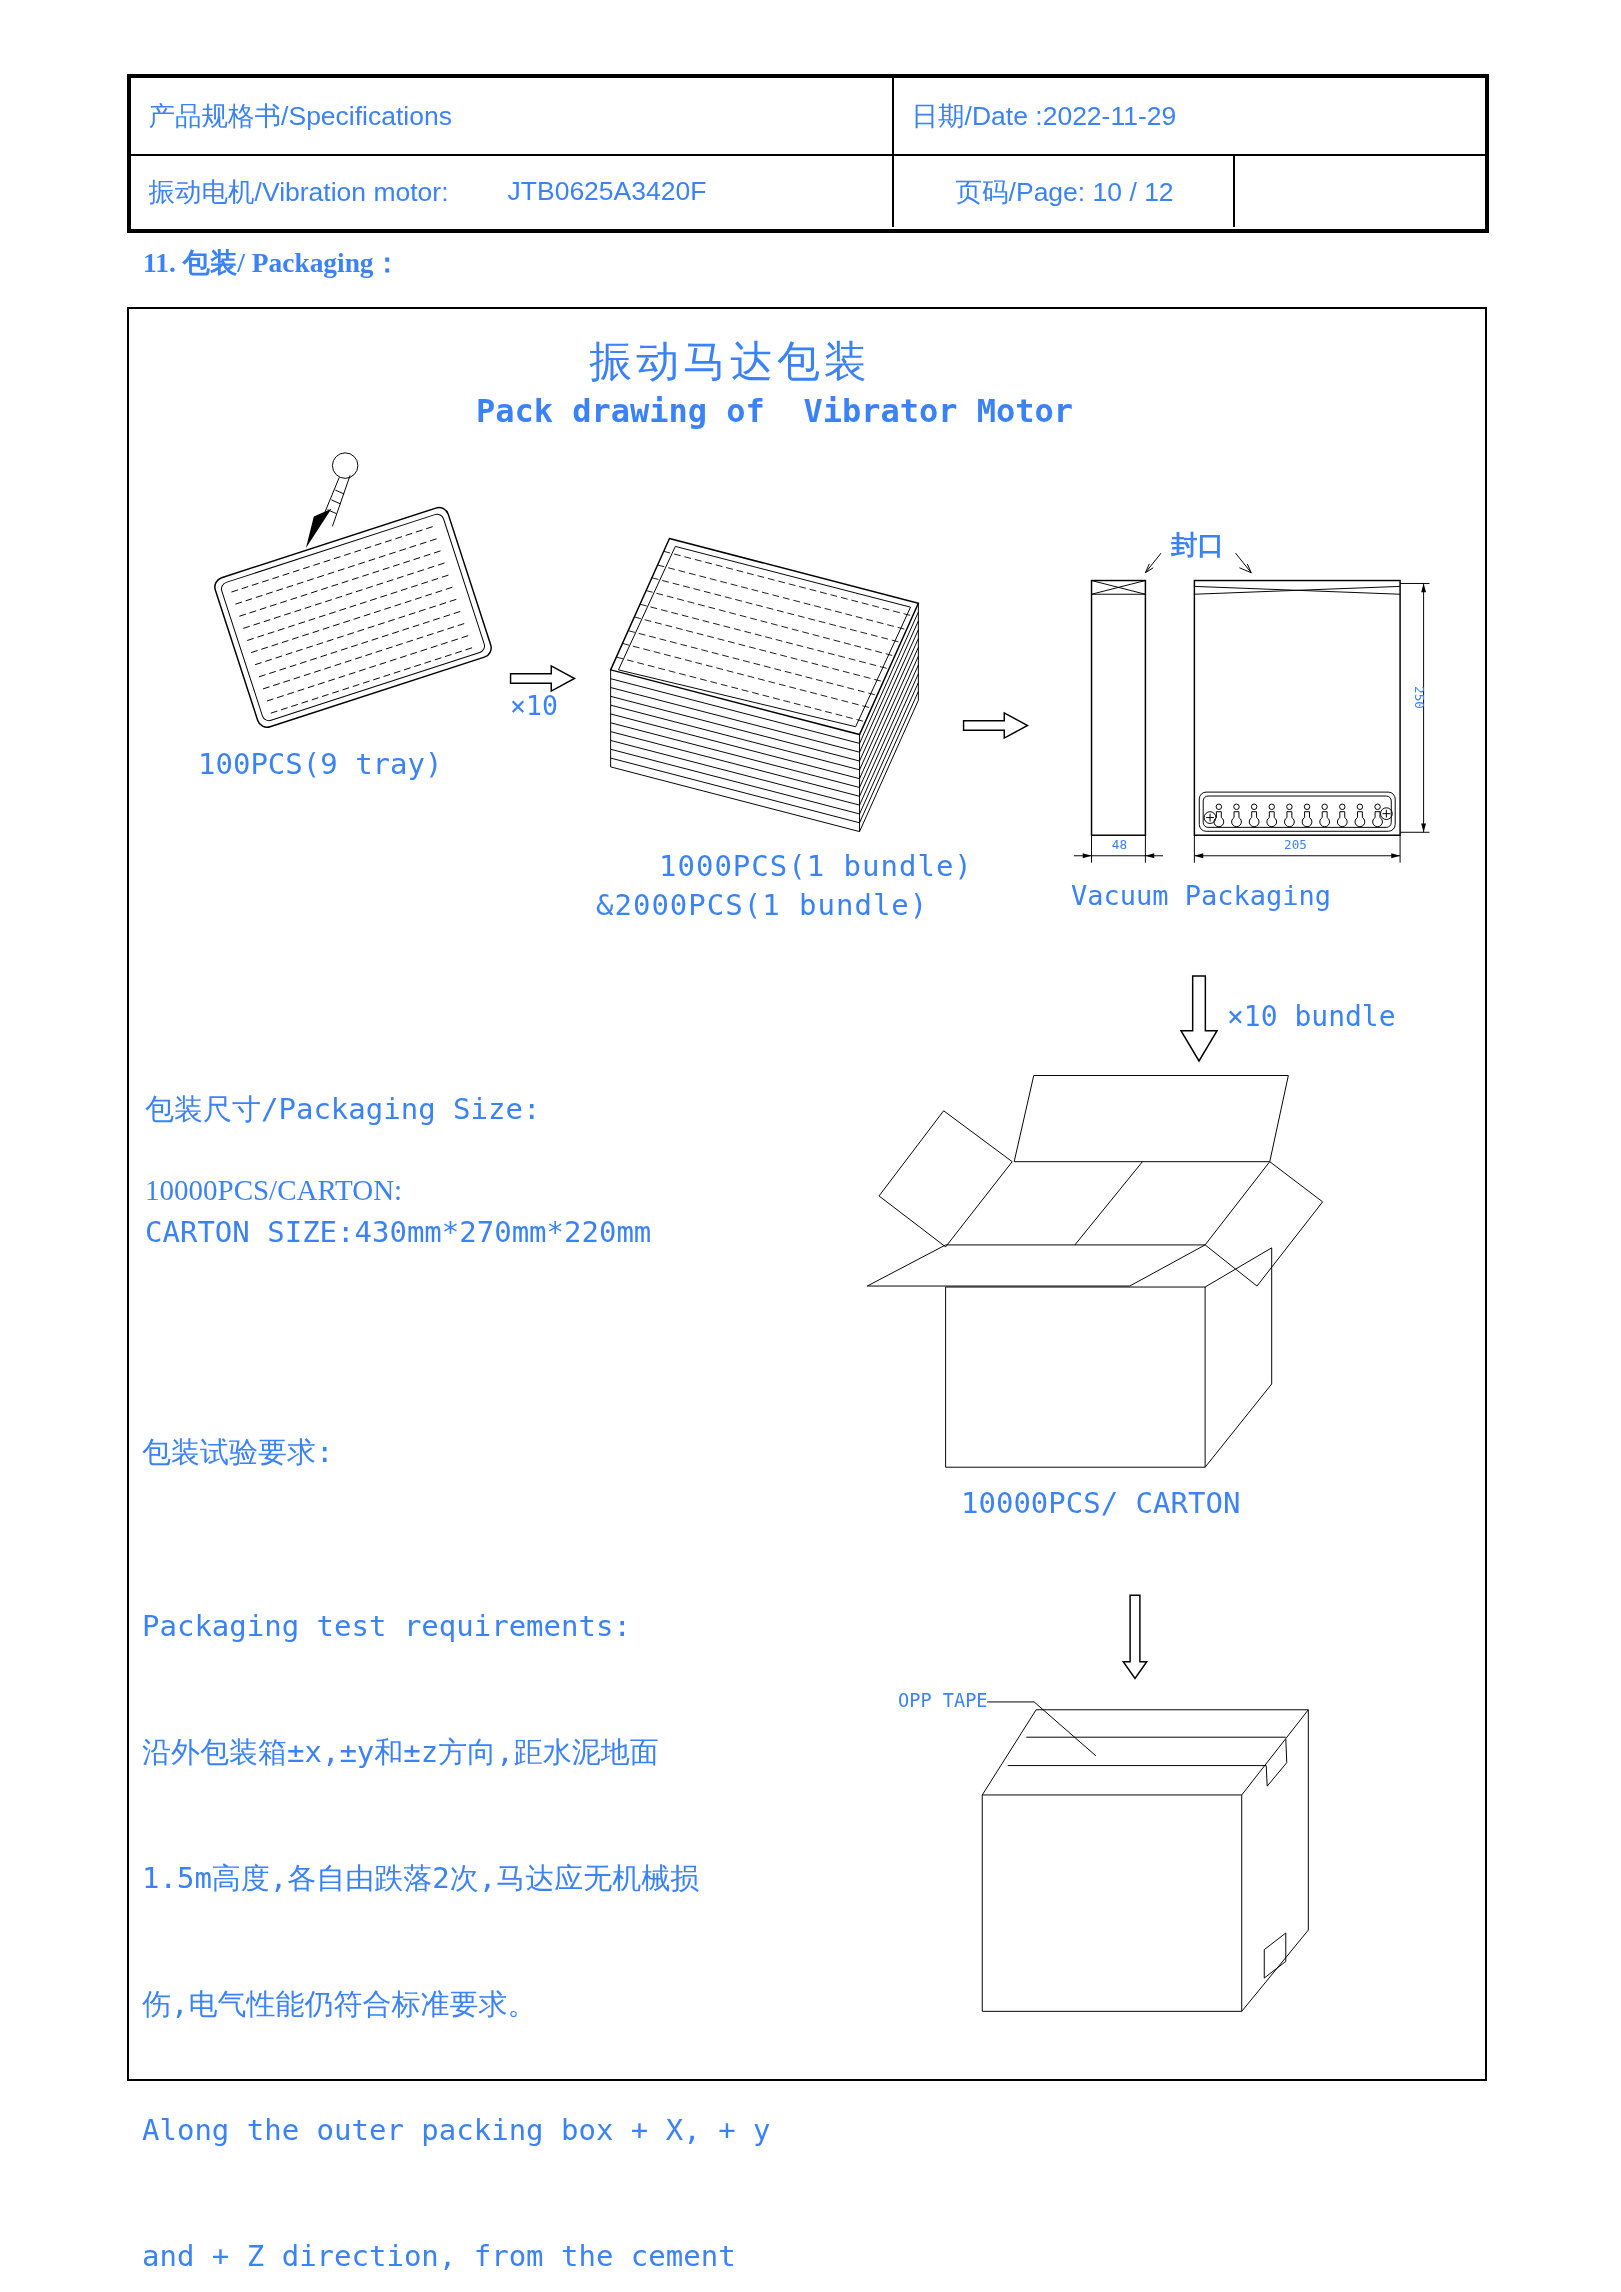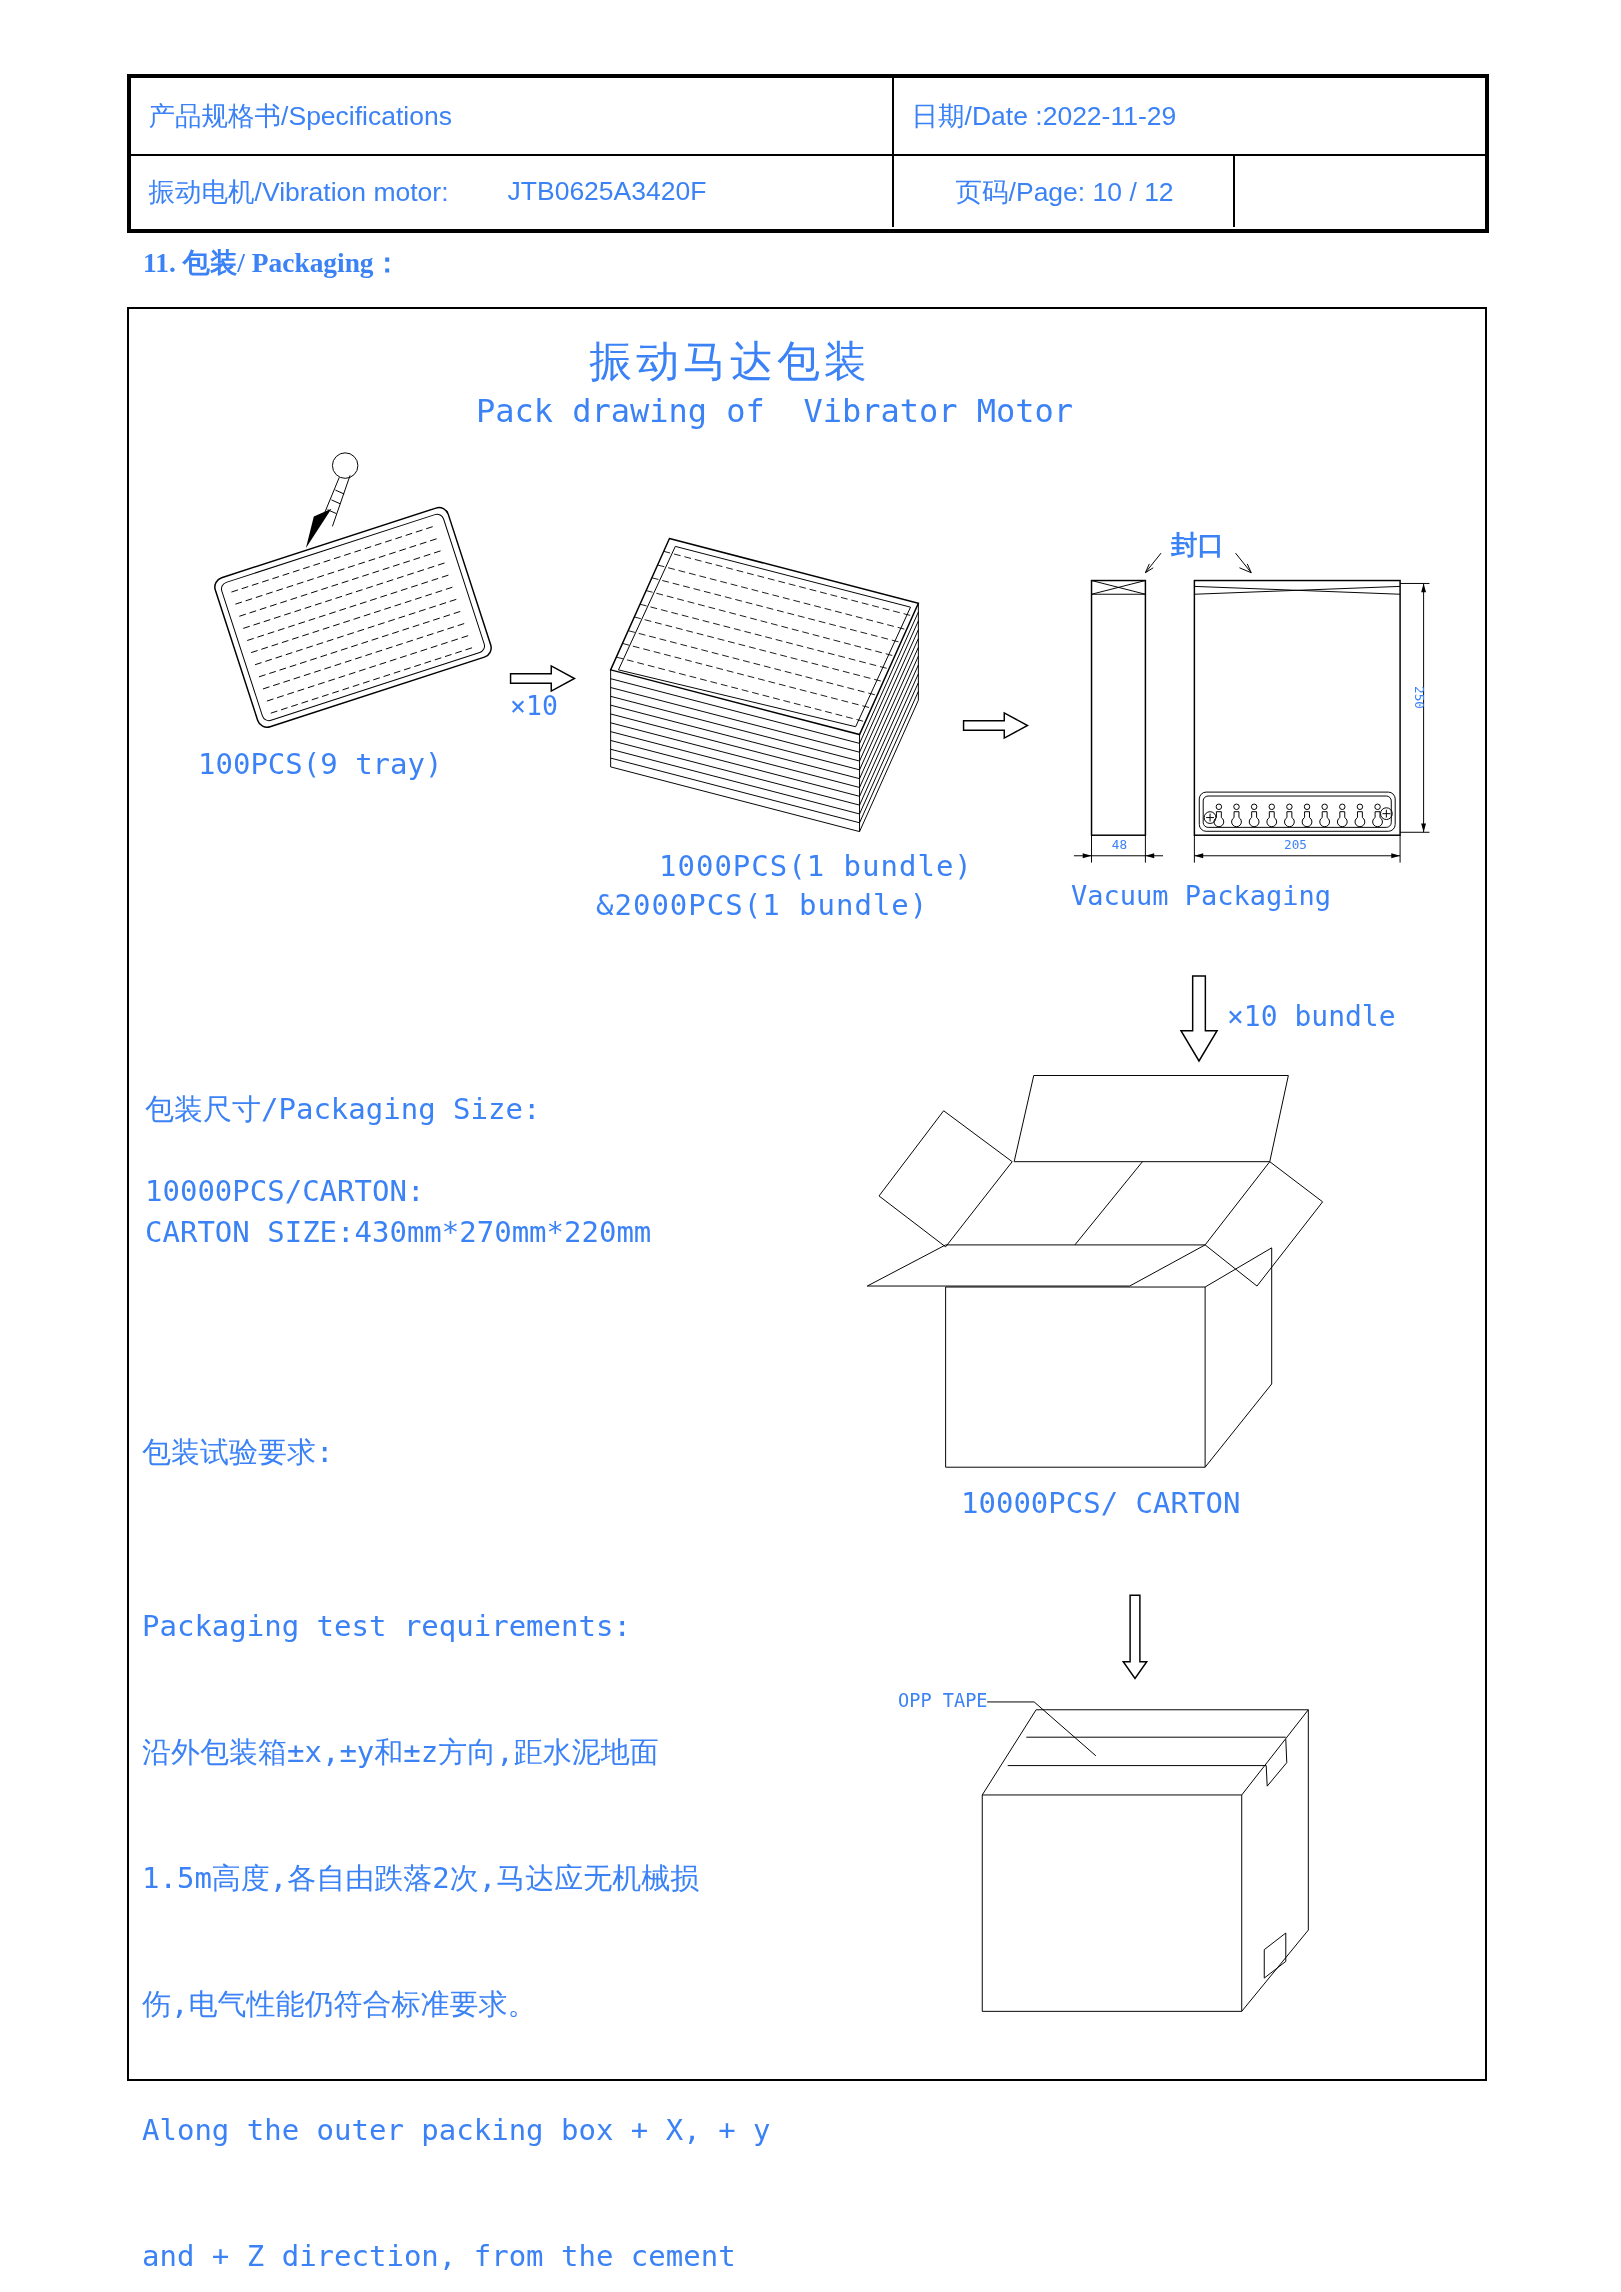--- a/index.html
+++ b/index.html
@@ -18,35 +18,35 @@
   .w1{width:763px;} .w2{flex:1;} .w3{width:297px;}
   .model{margin-left:59px;}
   
   .heading{position:absolute;left:143px;top:245px;font-family:"Liberation Serif", serif;
            font-weight:bold;font-size:27.4px;}
   
   .frame{position:absolute;left:127px;top:307px;width:1360px;height:1774px;
          border:2px solid #000;box-sizing:border-box;}
   .cad{font-family:"DejaVu Sans Mono", monospace;white-space:pre;}
   .ttl-cn{left:338px;top:333px;width:784px;text-align:center;font-size:43px;letter-spacing:3.9px;}
-  .ttl-en{left:363px;top:392px;width:823px;text-align:center;font-size:32px;}
+  .ttl-en{left:363px;top:392px;width:823px;text-align:center;font-size:32px;font-weight:bold;}
   .lbl-tray{left:198px;top:747px;font-size:29px;}
   .lbl-x10{left:510px;top:690px;font-size:26.5px;}
   .lbl-b1{left:659px;top:849px;font-size:29px;letter-spacing:1px;}
   .lbl-b2{left:596px;top:888px;font-size:29px;letter-spacing:1px;}
   .lbl-seal{left:1171px;top:527px;font-size:26.5px;font-weight:bold;}
   .lbl-vac{left:1071px;top:880px;font-size:27px;}
   .lbl-48{left:1099px;top:837px;width:41px;text-align:center;font-size:12.7px;}
   .lbl-205{left:1264px;top:837px;width:63px;text-align:center;font-size:12.7px;}
   .lbl-250{left:1427px;top:686px;font-size:12.7px;transform:rotate(90deg);transform-origin:0 0;}
   .lbl-x10b{left:1227px;top:1000px;font-size:28px;}
   .lbl-carton{left:961px;top:1486px;font-size:29px;}
   .lbl-opp{left:898px;top:1690px;font-size:18.6px;}
   .pkg-title{left:145px;top:1090px;font-size:29px;}
-  .pkg-l1{left:145px;top:1174px;font-size:29px;}
+  .pkg-l1{left:145px;top:1174px;font-size:29px;font-family:Liberation Serif, serif;}
   .pkg-l2{left:145px;top:1215px;font-size:29px;}
   .test-title{left:142px;top:1433px;font-size:29px;}
   .testblock{left:142px;top:1521px;font-size:29px;line-height:42px;}
   svg{position:absolute;overflow:visible;}
   .ln{stroke:#000;stroke-width:1.5;fill:none;}
   .th{stroke:#000;stroke-width:1;fill:none;}
   .dash{stroke:#000;stroke-width:0.9;fill:none;stroke-dasharray:7 4;}
   .fil{fill:#000;stroke:none;}
   .openarrow{stroke:#000;stroke-width:1.5;fill:#fff;}
 </style>

